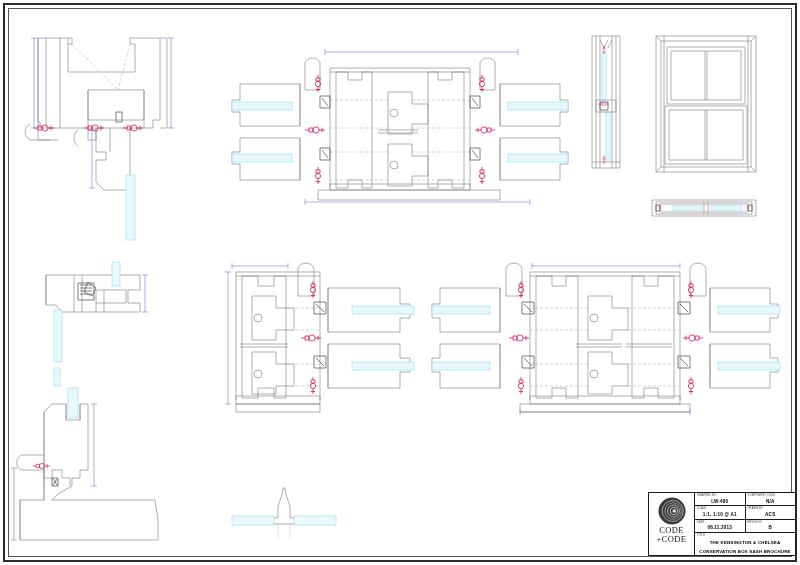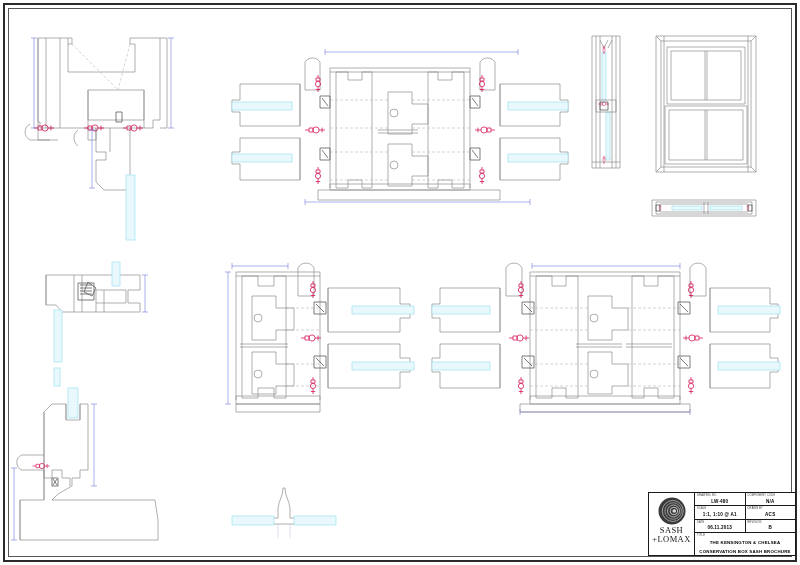--- a/index.html
+++ b/index.html
@@ -342,22 +342,22 @@
     <div id="logocell">
       <svg class="logo-rings" viewBox="0 0 40 40">
         <circle cx="20" cy="20" r="18" fill="#3a3a3a"></circle>
         <circle cx="21" cy="20" r="14" fill="none" stroke="#aaa" stroke-width="1.2"></circle>
         <circle cx="21.5" cy="20" r="11" fill="none" stroke="#999" stroke-width="1.2"></circle>
         <circle cx="22" cy="20" r="8" fill="none" stroke="#bbb" stroke-width="1.2"></circle>
         <circle cx="22.5" cy="20" r="5" fill="none" stroke="#ccc" stroke-width="1.2"></circle>
         <circle cx="23" cy="20" r="2.4" fill="#ddd"></circle>
       </svg>
       <div class="logo-text">
-        <span>SASH</span>
-        <span>+LOMAX</span>
+        <span>CODE</span>
+        <span>+CODE</span>
       </div>
     </div>
 
     <div id="infocell">
 
       <div class="trow">
         <div class="tcell">
           <div class="tlabel">DRAWING No.</div>
           <div class="tvalue">LW-480</div>
         </div>

